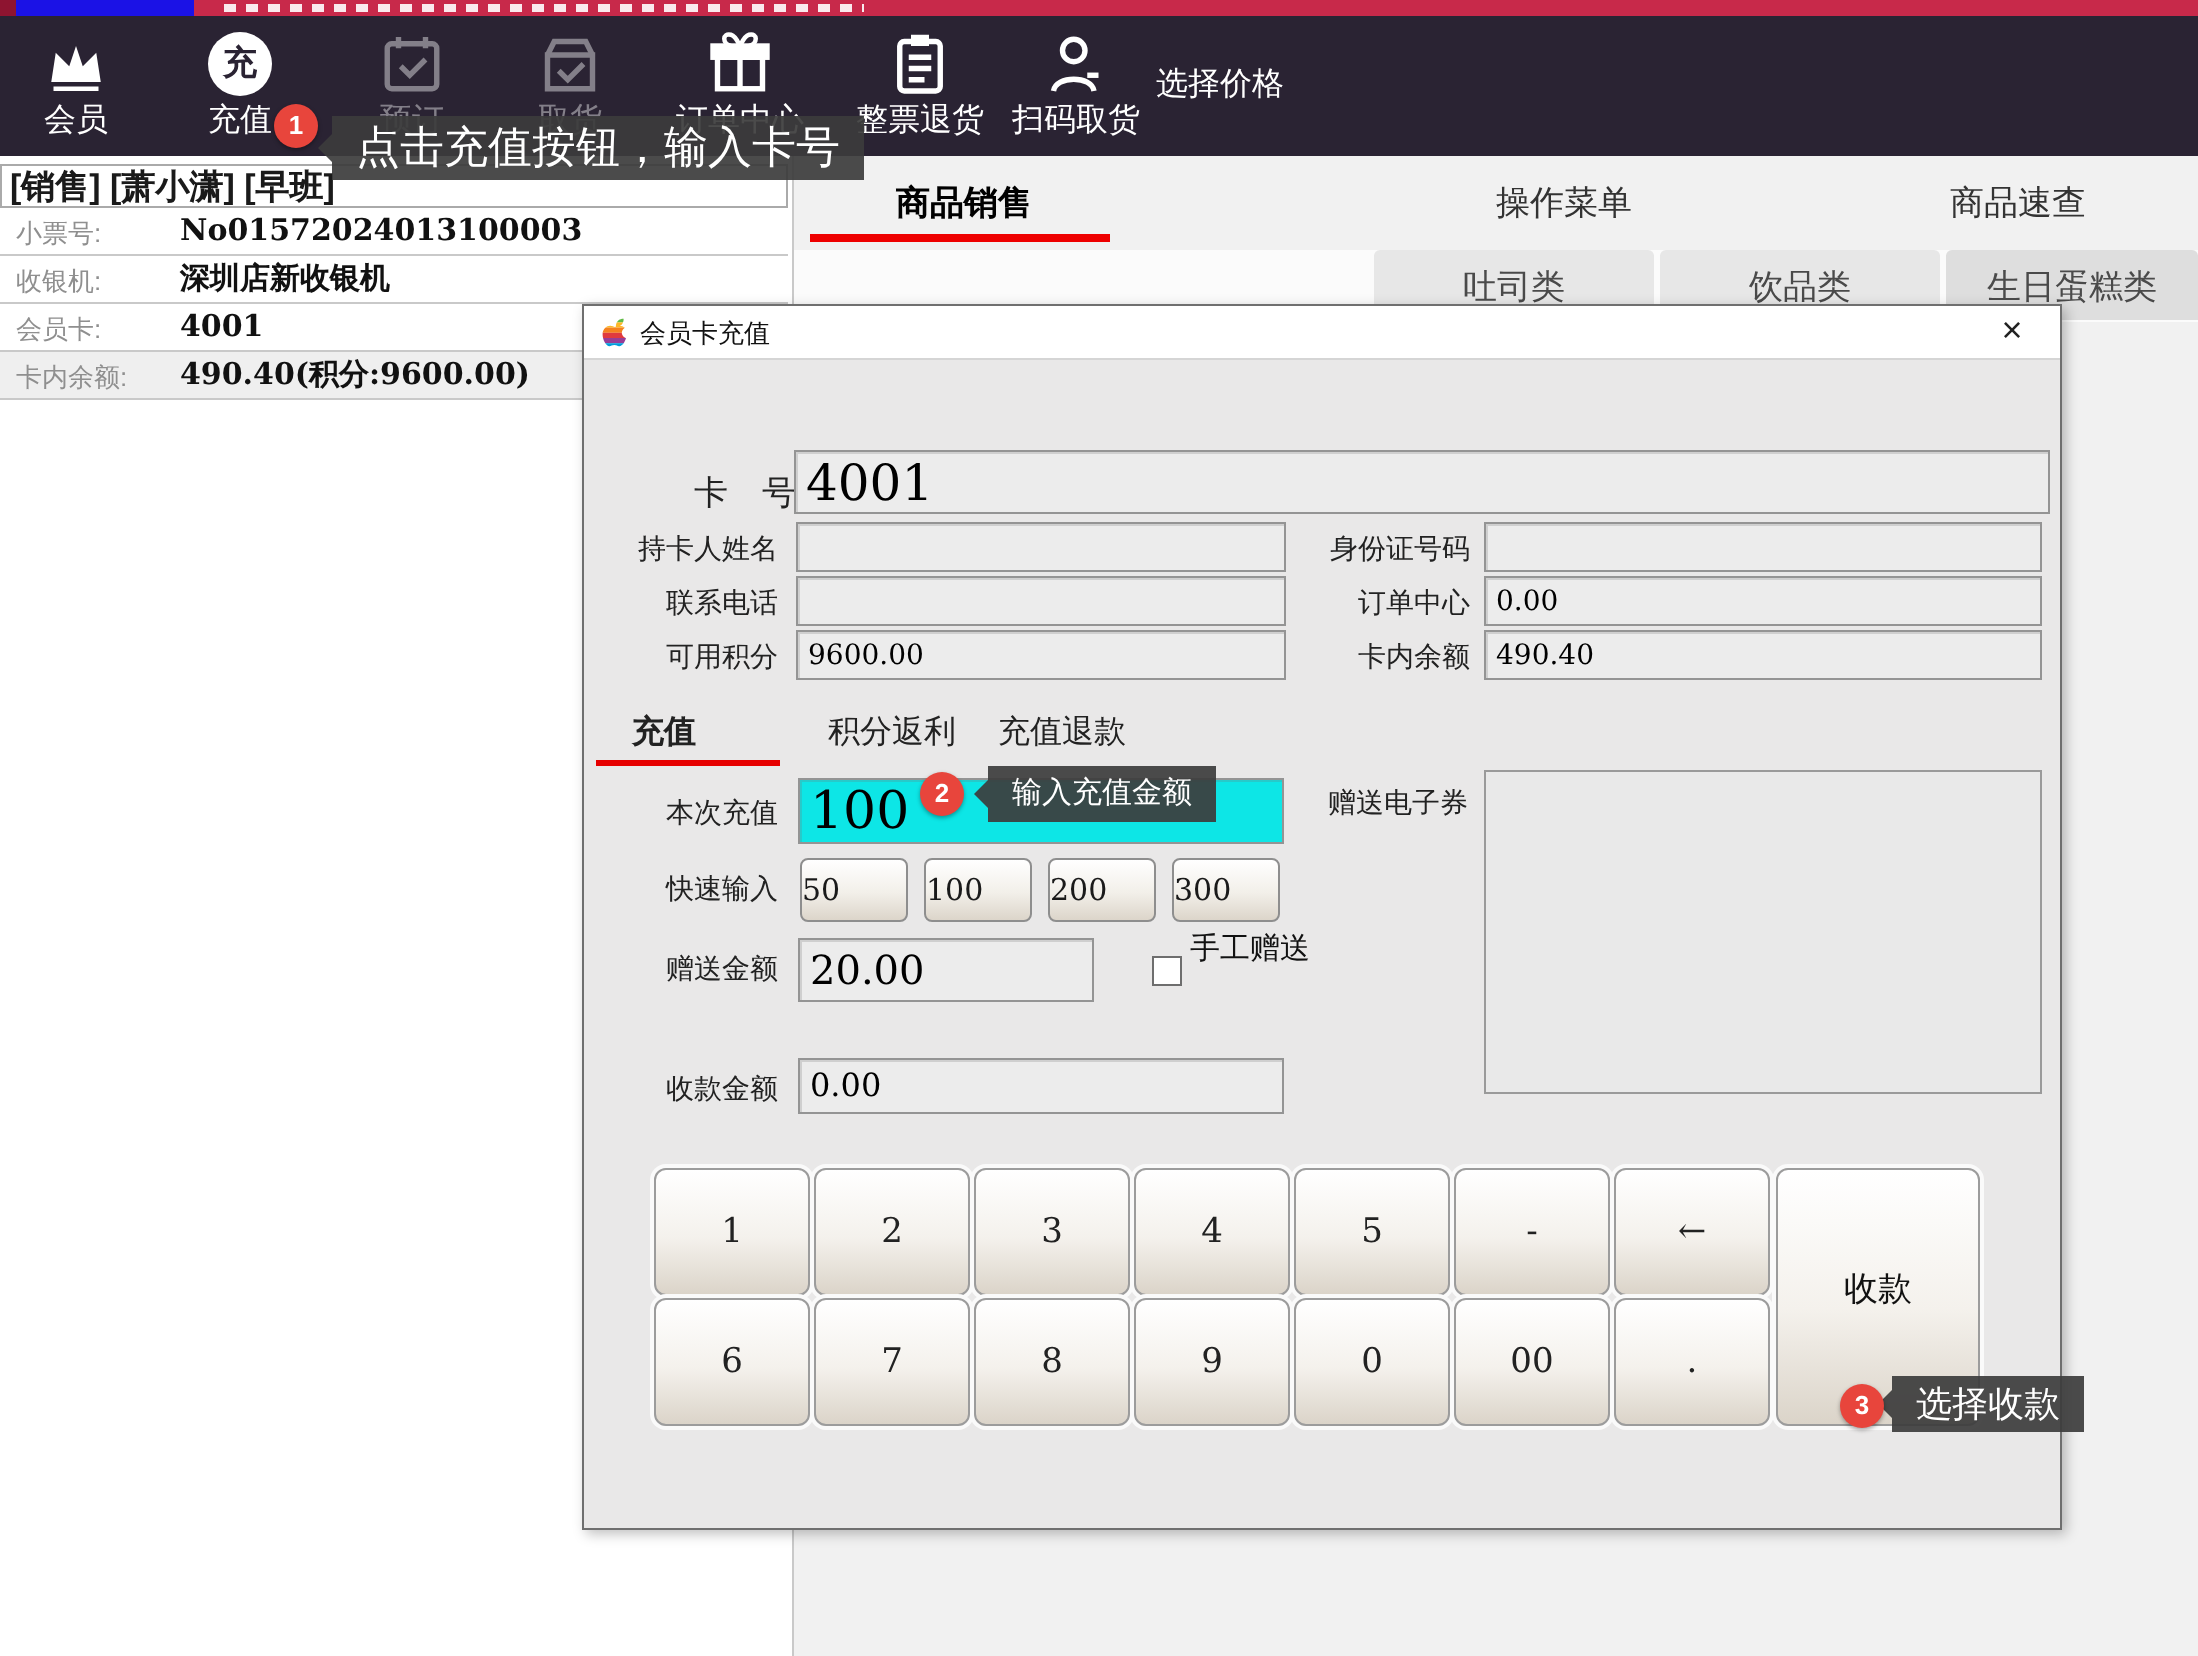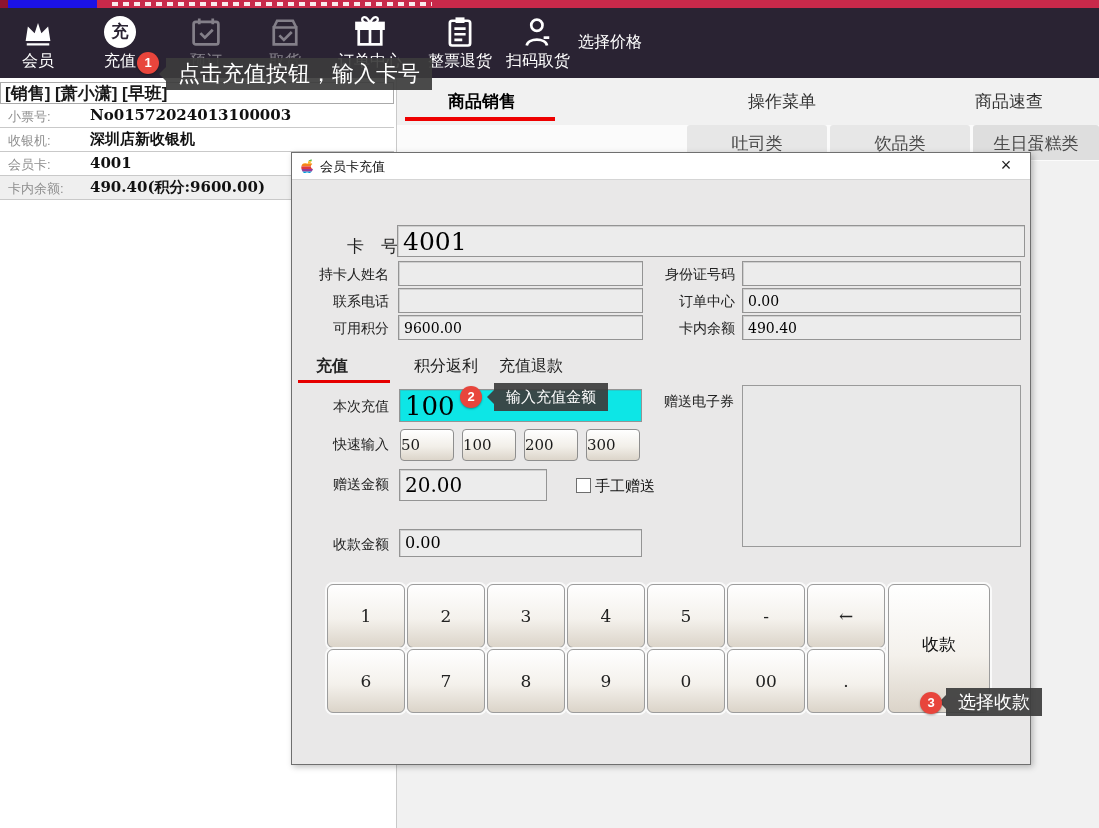--- a/index.html
+++ b/index.html
@@ -286,21 +286,21 @@
     <div class="quick-btn" style="left:108px;">50</div>
     <div class="quick-btn" style="left:170px;">100</div>
     <div class="quick-btn" style="left:232px;">200</div>
     <div class="quick-btn" style="left:294px;">300</div>
 
     <div class="flabel" style="left:8px;top:323px;width:89px;">赠送金额</div>
     <div class="inp" style="left:107px;top:316px;width:148px;height:32px;">
       <span class="v serif" style="font-size:20px;line-height:28px;">20.00</span>
     </div>
     <div class="checkbox" style="left:284px;top:325px;"></div>
-    <div class="cb-label" style="left:303px;top:324px;">手工赠送</div>
+    <div class="cb-label" style="left:303px;top:312px;">手工赠送</div>
 
     <div class="flabel" style="left:8px;top:383px;width:89px;">收款金额</div>
     <div class="inp" style="left:107px;top:376px;width:243px;height:28px;">
       <span class="v serif" style="font-size:16px;line-height:24px;">0.00</span>
     </div>
 
     <div class="np-key" style="left:35px;top:431px;">1</div>
     <div class="np-key" style="left:115px;top:431px;">2</div>
     <div class="np-key" style="left:195px;top:431px;">3</div>
     <div class="np-key" style="left:275px;top:431px;">4</div>

